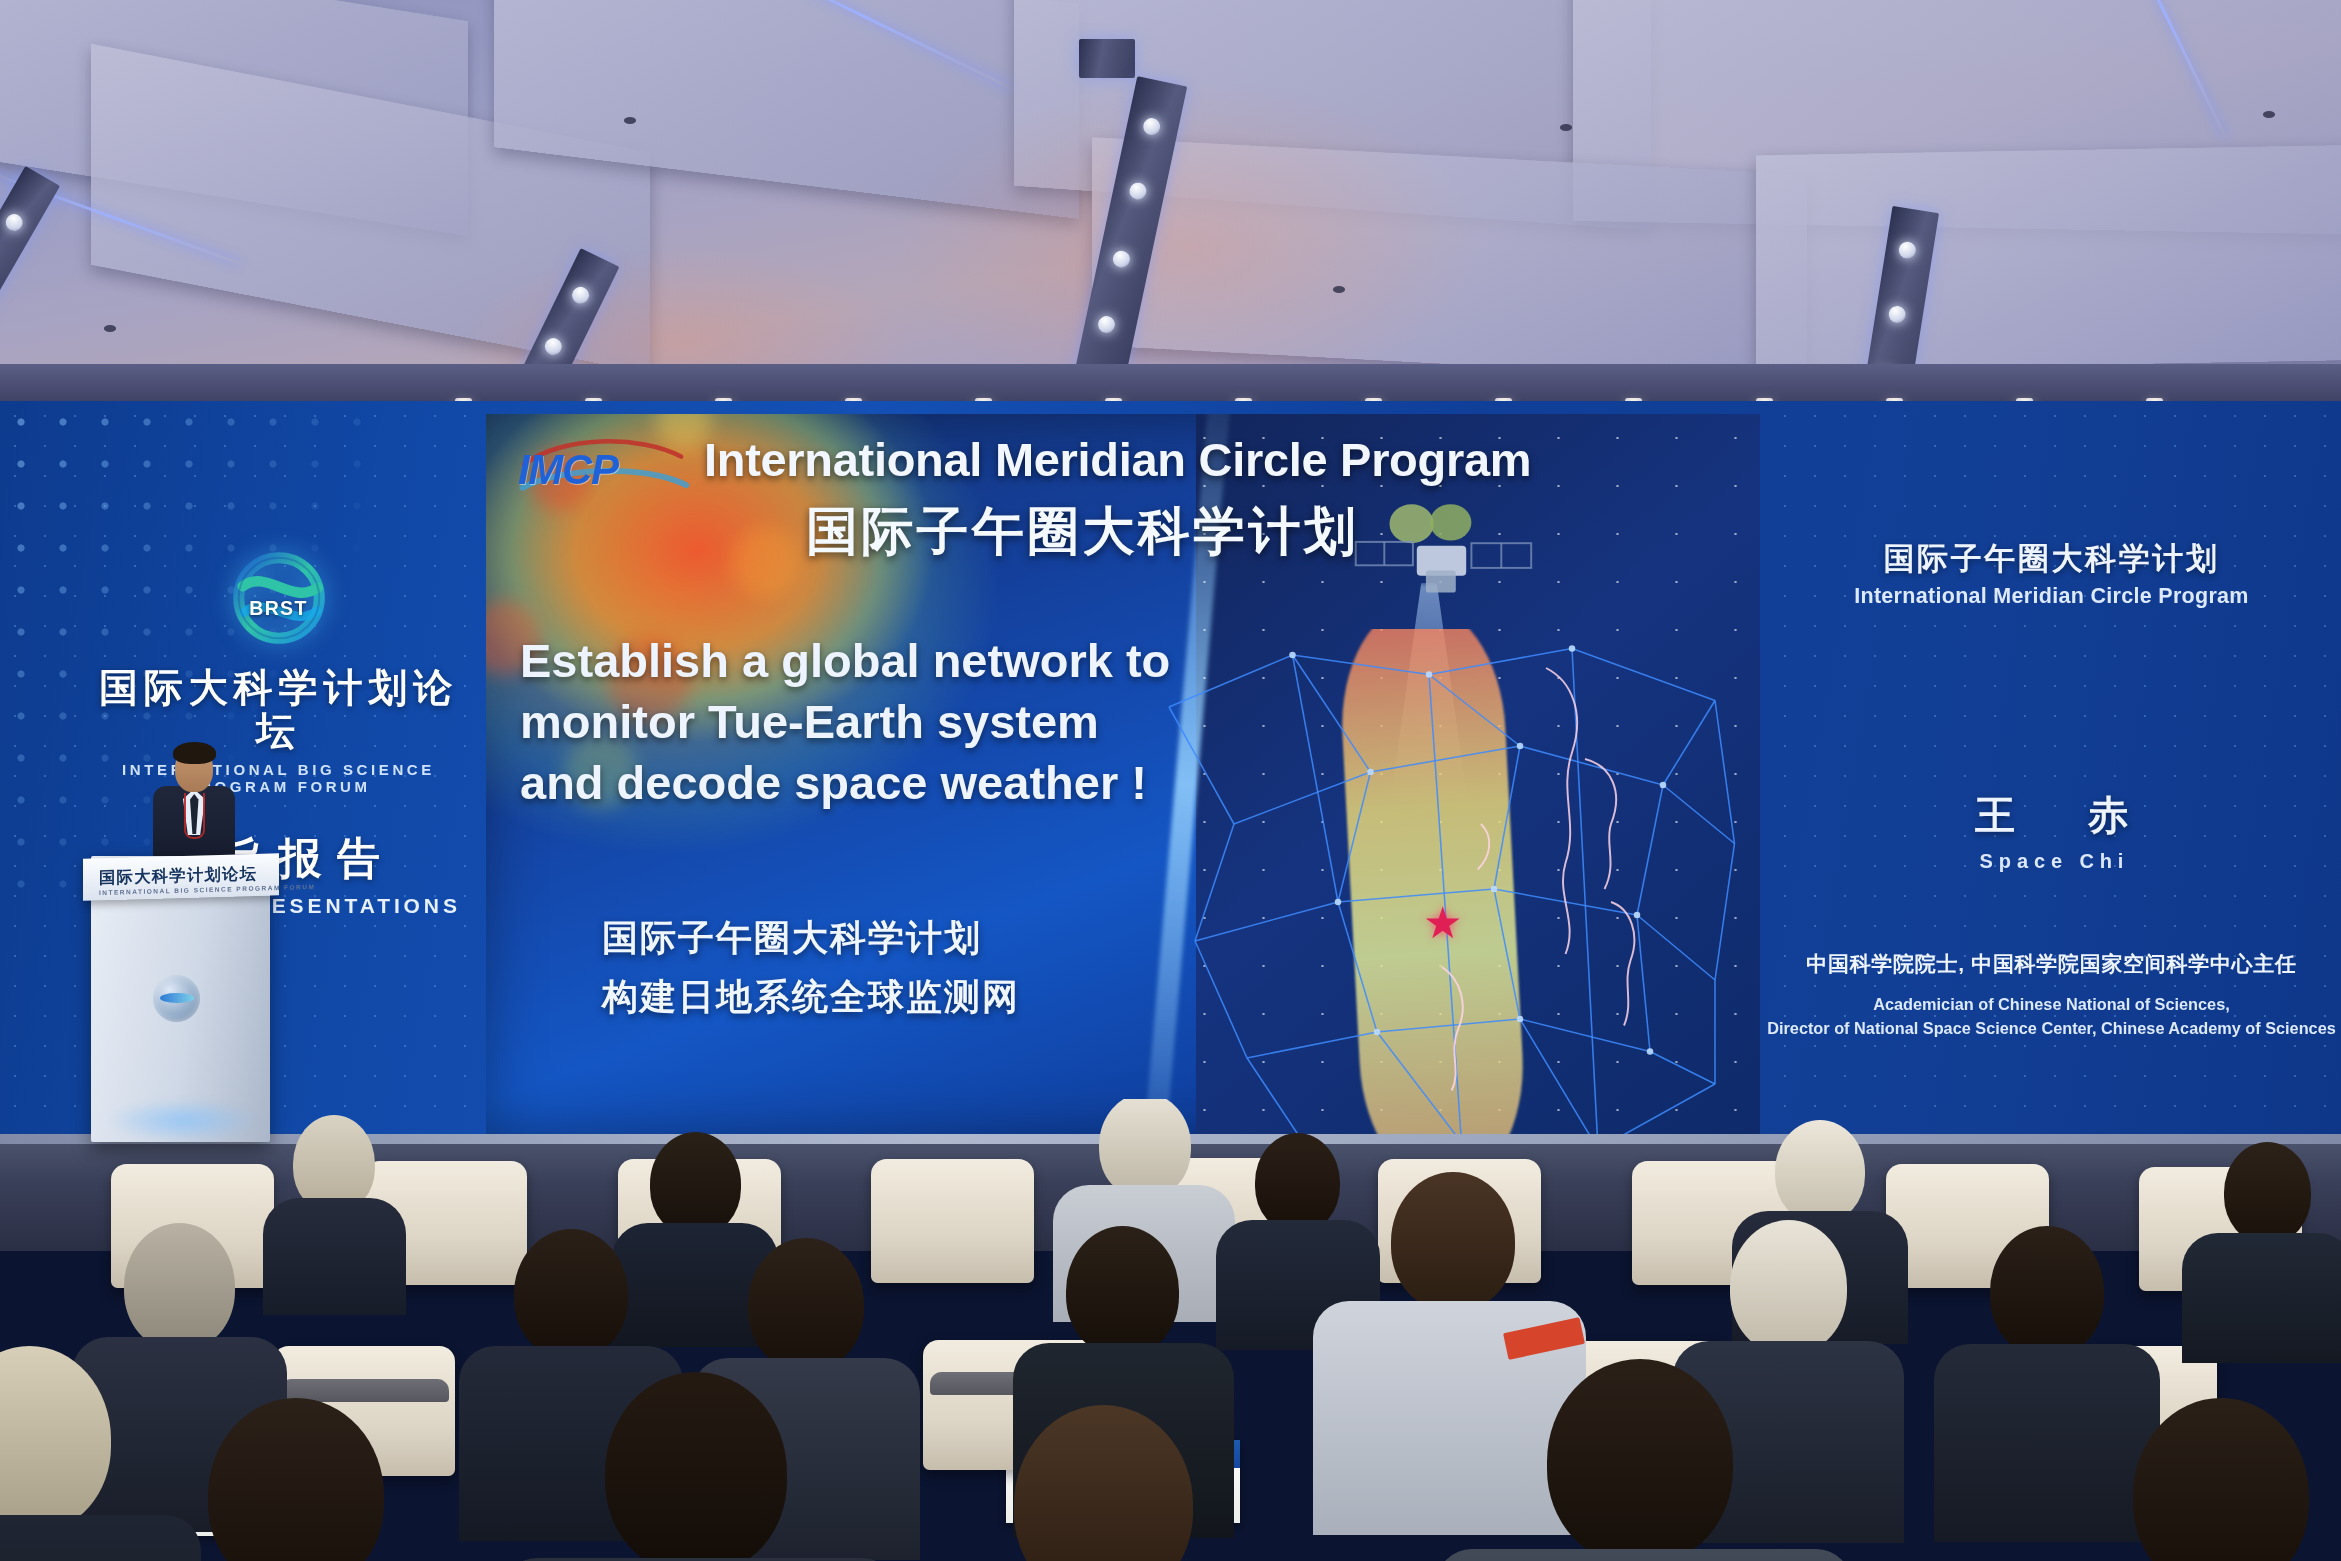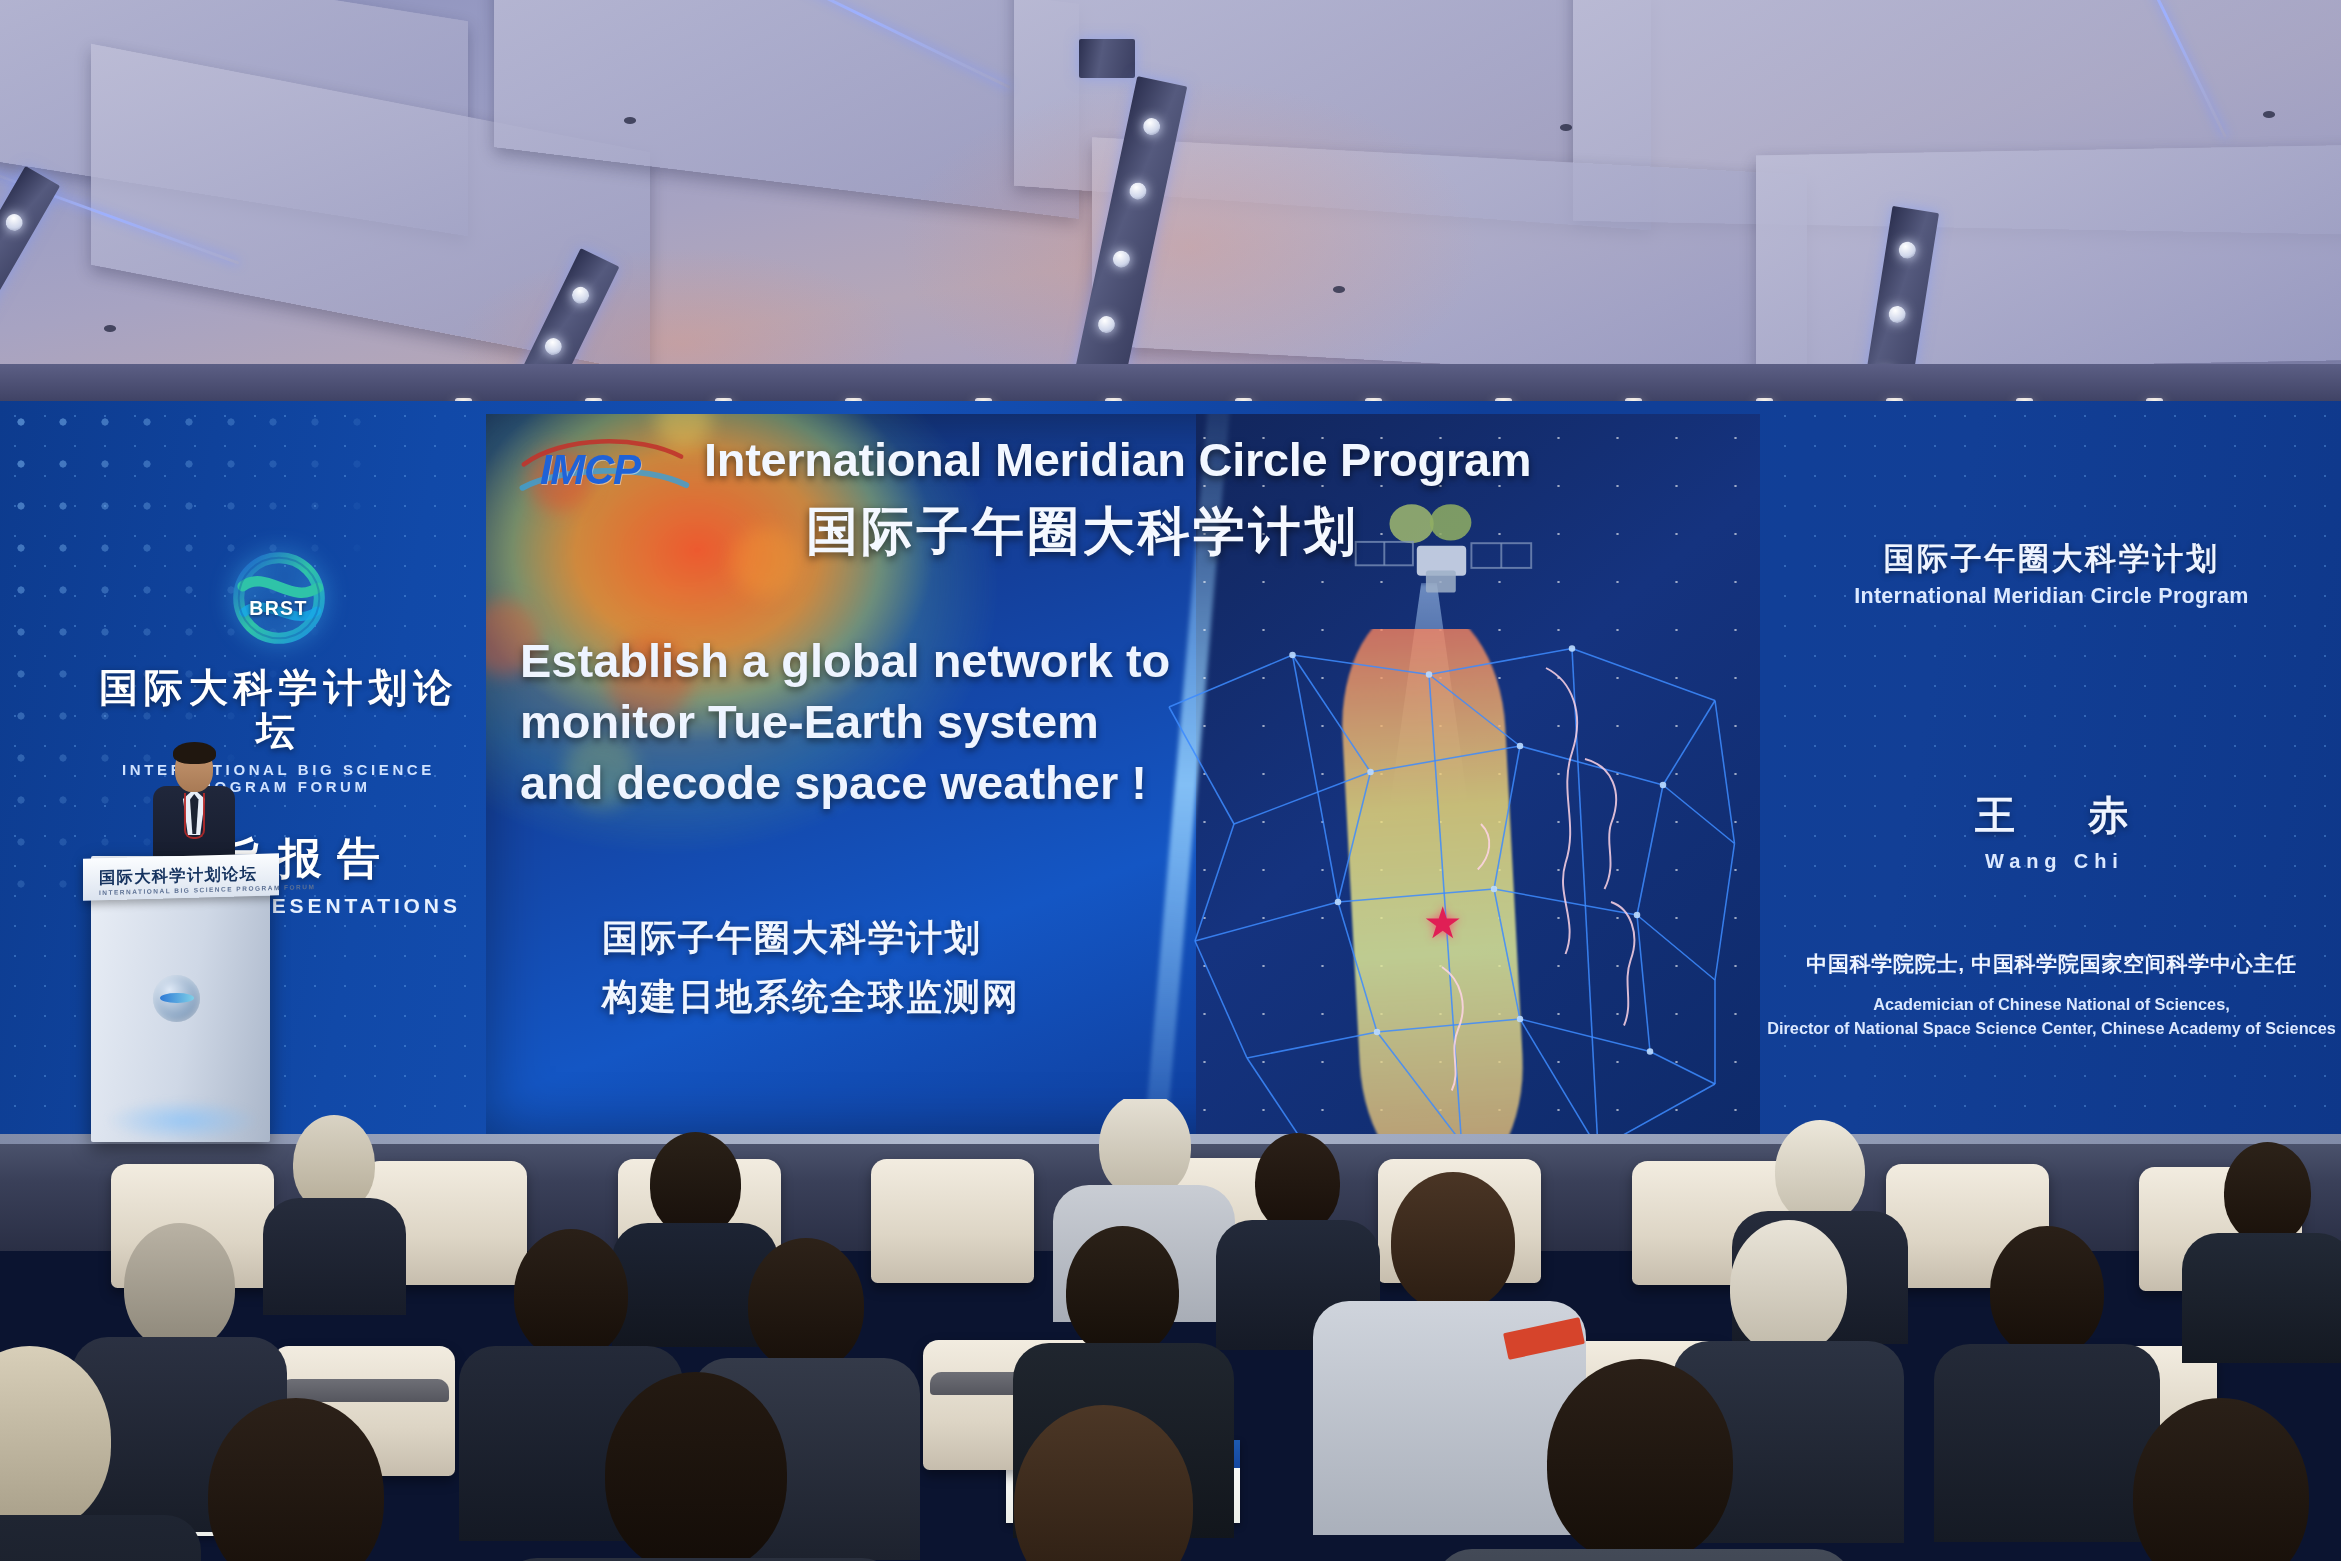--- a/index.html
+++ b/index.html
@@ -69,21 +69,21 @@
       radial-gradient(circle at 28% 78%,rgba(190,210,90,.5) 0 34px,transparent 40px);
     filter:blur(9px);}
   .slide-split{position:absolute;left:689px;top:-52px;width:22px;height:845px;
     background:linear-gradient(180deg,rgba(120,190,255,.0),rgba(150,210,255,.85),rgba(120,190,255,.0));
     transform:rotate(5deg);filter:blur(2px);}
   .slide-dark{position:absolute;left:710px;top:0;width:585px;height:722px;
     background:linear-gradient(140deg,#12265c 0%,#15337f 45%,#0e2a69 100%);}
 
   .imcp-logo{position:absolute;left:30px;top:14.3px;width:182px;height:72px;}
   .imcp-logo .arcs{position:absolute;inset:0;}
-  .imcp-word{position:absolute;left:24px;top:18px;font-size:42px;font-weight:900;font-style:italic;
+  .imcp-word{position:absolute;left:2px;top:18px;font-size:42px;font-weight:900;font-style:italic;
     color:#1f62d8;letter-spacing:-1.3px;text-shadow:0.7px 1.3px 0 rgba(255,255,255,.45);}
   .slide-title{position:absolute;left:218px;top:18px;font-size:47px;font-weight:700;color:#f2f7ff;
     letter-spacing:-0.3px;text-shadow:0 2.6px 7.8px rgba(0,0,0,.55);white-space:nowrap;}
   .slide-title-cn{position:absolute;left:320px;top:83px;font-size:52px;font-weight:800;color:#f4f8ff;
     letter-spacing:3.3px;text-shadow:0 3.3px 9px rgba(0,0,0,.6);white-space:nowrap;}
   .slide-body{position:absolute;left:34px;top:216px;width:670px;font-size:47px;font-weight:700;
     line-height:1.30;color:#eef4ff;text-shadow:0 2.6px 7.8px rgba(0,0,0,.5);}
   .slide-cn-lines{position:absolute;left:116px;top:494px;font-size:36px;font-weight:700;line-height:1.65;
     color:#f0f6ff;letter-spacing:2px;text-shadow:0 2.6px 7.8px rgba(0,0,0,.5);}
 
@@ -392,21 +392,21 @@
     <div class="slide-cn-lines">
       <div>国际子午圈大科学计划</div>
       <div>构建日地系统全球监测网</div>
     </div>
   </div>
 
   <div class="spk">
     <div class="spk-prog-cn">国际子午圈大科学计划</div>
     <div class="spk-prog-en">International Meridian Circle Program</div>
     <div class="spk-name">王 赤</div>
-    <div class="spk-name-en">Wang Chi</div>
+    <div class="spk-name-en">Space Chi</div>
     <div class="spk-title-cn">中国科学院院士, 中国科学院国家空间科学中心主任</div>
     <div class="spk-title-en1">Academician of Chinese National of Sciences,</div>
     <div class="spk-title-en2">Director of National Space Science Center, Chinese Academy of Sciences</div>
   </div>
 
   <div class="stage-floor"></div>
   <div class="stage-lip"></div>
 
   <div class="presenter">
     <div class="body"></div>

